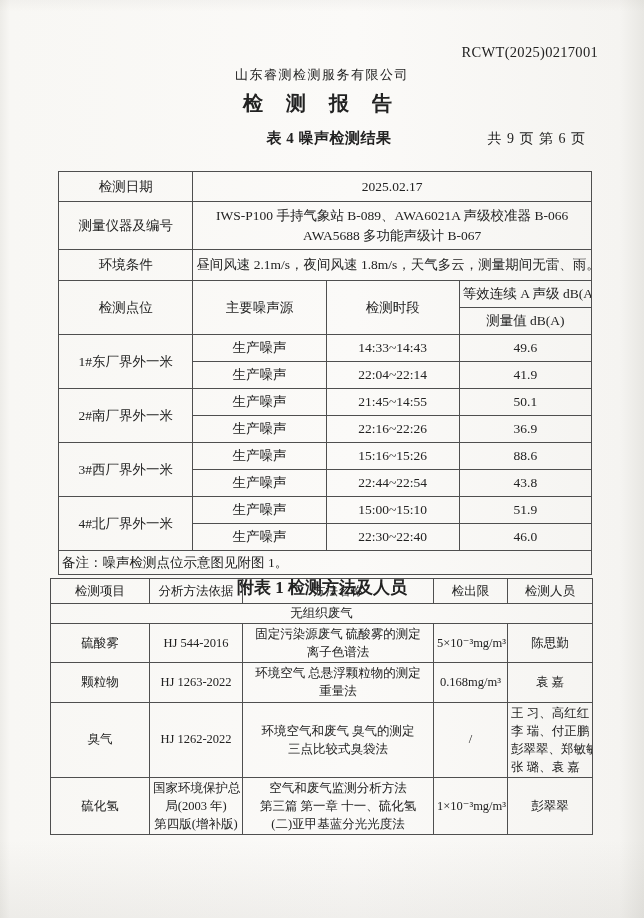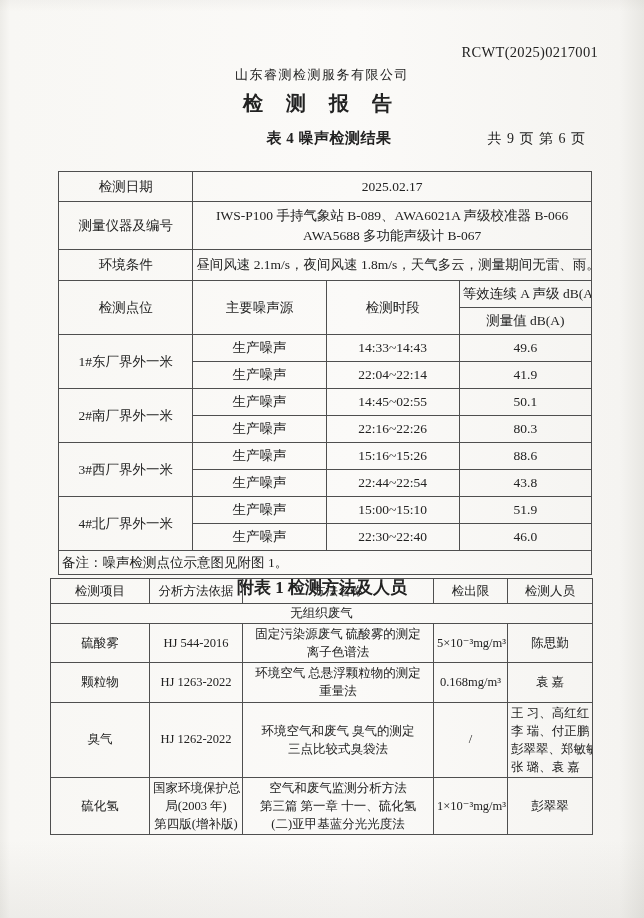--- a/index.html
+++ b/index.html
@@ -79,27 +79,27 @@
     </tr>
     <tr style="height:27px">
       <td>生产噪声</td>
       <td>22:04~22:14</td>
       <td>41.9</td>
     </tr>
 
     <tr style="height:27px">
       <td rowspan="2">2#南厂界外一米</td>
       <td>生产噪声</td>
-      <td>14:45~02:55</td>
+      <td>21:45~14:55</td>
       <td>50.1</td>
     </tr>
     <tr style="height:27px">
       <td>生产噪声</td>
       <td>22:16~22:26</td>
-      <td>80.3</td>
+      <td>36.9</td>
     </tr>
 
     <tr style="height:27px">
       <td rowspan="2">3#西厂界外一米</td>
       <td>生产噪声</td>
       <td>15:16~15:26</td>
       <td>88.6</td>
     </tr>
     <tr style="height:27px">
       <td>生产噪声</td>

